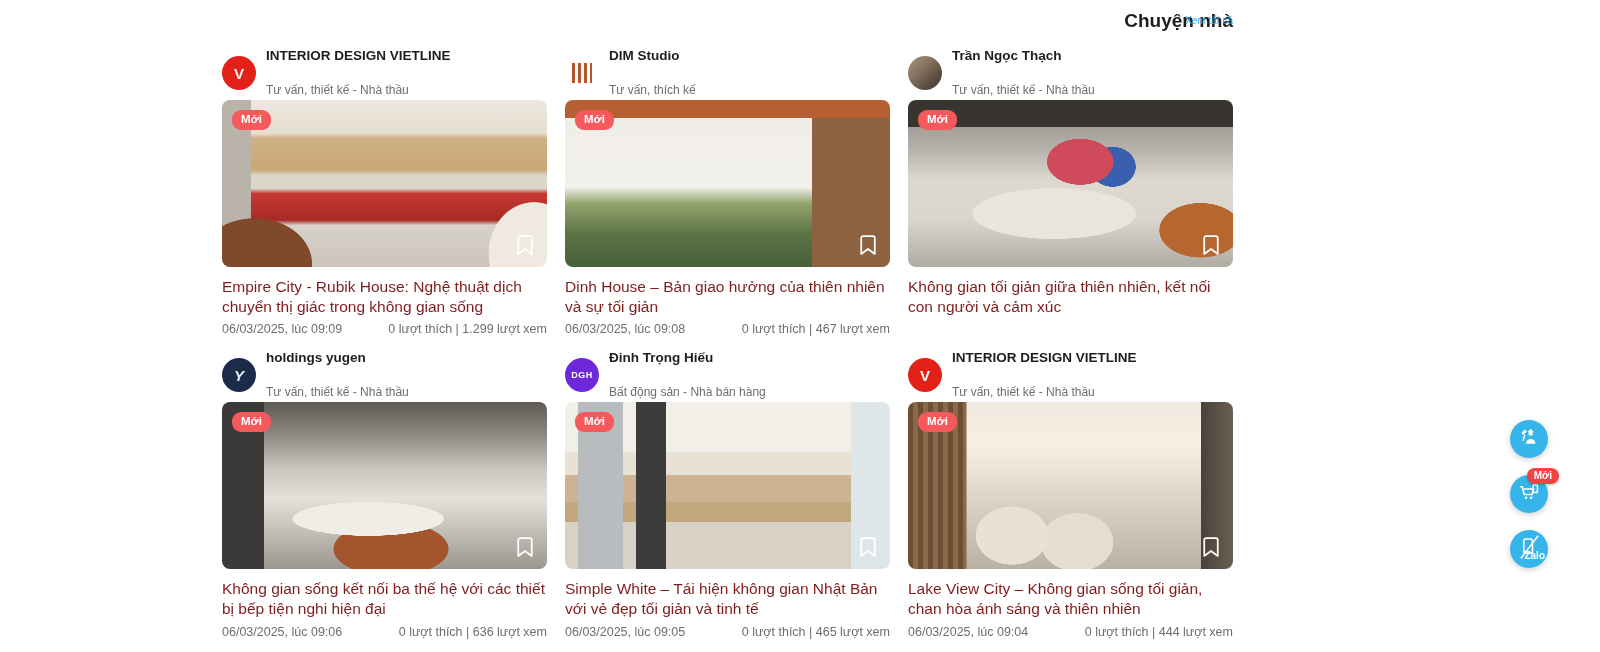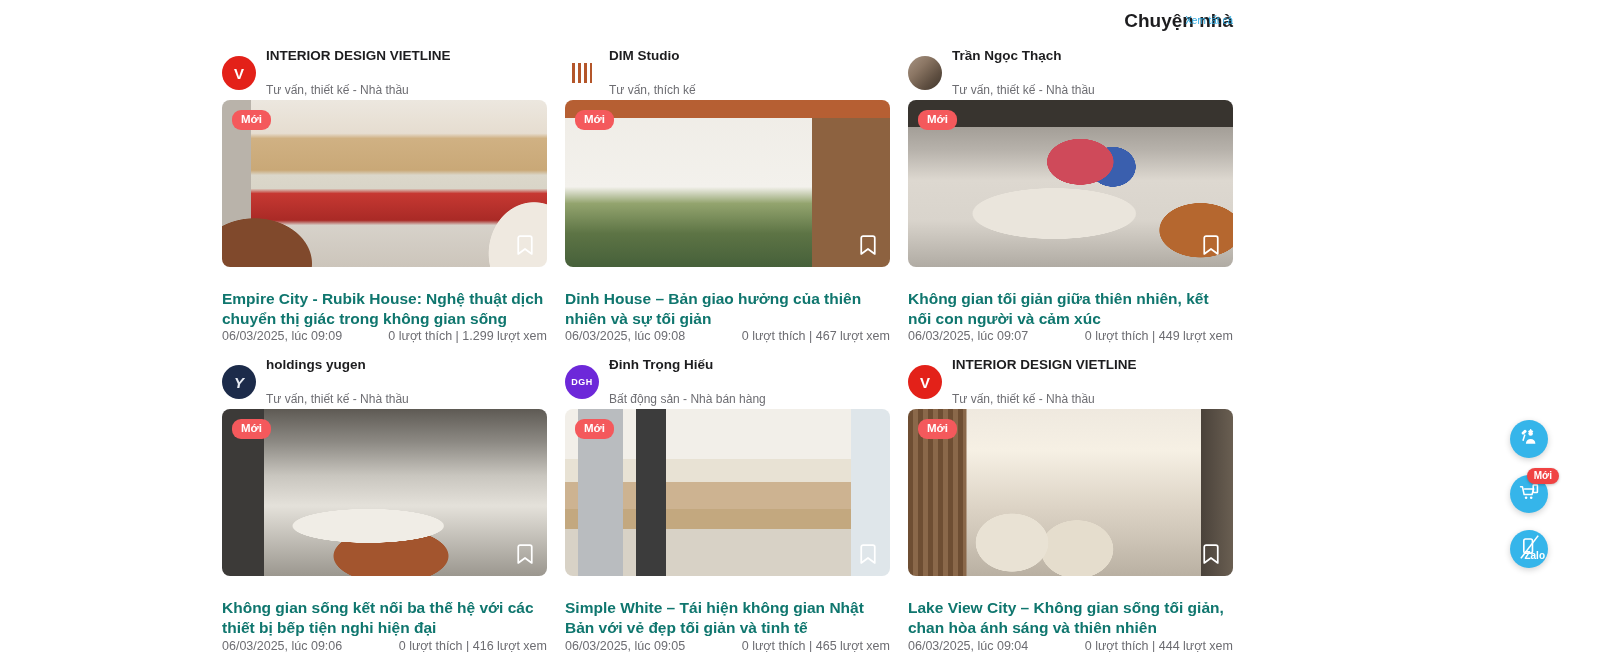--- a/index.html
+++ b/index.html
@@ -25,22 +25,22 @@
   .av-black .av-text { color:#fff; font-size:9px; font-weight:700; letter-spacing:.5px; }
   .author-info { line-height:1.25; }
   .author-name { font-size:13.5px; font-weight:700; color:#1d1d1f; }
   .author-cat { font-size:12px; color:#6d6d72; margin-top:18px; }
 
   .thumb { position:relative; width:325px; height:167px; border-radius:8px; overflow:hidden; cursor:pointer; }
   .badge { position:absolute; top:10px; left:10px; background:#f4595c; color:#fff; font-size:11.5px;
     font-weight:700; padding:3px 9px; border-radius:9px; line-height:1.2; }
   .bookmark { position:absolute; right:12px; bottom:10px; width:20px; height:24px; cursor:pointer; }
 
-  .card-title { margin-top:22px; font-size:15.5px; font-weight:700; color:#0f766e; line-height:1.3; cursor:pointer; }
-  .meta { display:flex; justify-content:space-between; font-size:12.5px; color:#6d6d72; }
+  .card-title { margin-top:10px; font-size:15.5px; font-weight:400; color:#7f1d1d; line-height:1.3; cursor:pointer; }
+  .meta { margin-top:5px; display:flex; justify-content:space-between; font-size:12.5px; color:#6d6d72; }
 
   
   .thumb-1 { background:
     radial-gradient(ellipse 95px 75px at 10% 98%, #80492c 0 60%, rgba(0,0,0,0) 61%),
     radial-gradient(ellipse 75px 85px at 96% 92%, #efe9e0 0 60%, rgba(0,0,0,0) 61%),
     linear-gradient(90deg, #b9b3aa 0 9%, rgba(0,0,0,0) 9%),
     linear-gradient(180deg, #ece7df 0%, #e6ddd0 20%, #d0b183 23%, #c9a877 42%, #dbd7ca 45%, #d9d5c8 53%, #c63832 56%, #a92a26 72%, #d7d2ca 75%, #ccc5bb 100%); }
   .thumb-2 { background:
     linear-gradient(180deg, #b65f33 0 11%, rgba(0,0,0,0) 11%),
     linear-gradient(90deg, rgba(0,0,0,0) 0 76%, #8d6240 76% 100%),
@@ -147,24 +147,20 @@
           <div class="author-cat">Tư vấn, thiết kế - Nhà thầu</div>
         </div>
       </div>
       <div class="thumb thumb-3">
         <span class="badge">Mới</span>
         <span class="bookmark"><svg width="20" height="24" viewBox="0 0 18 22">
               <path d="M4.5 2.8h9c1 0 1.7.7 1.7 1.7v14.7l-6.2-4.6-6.2 4.6V4.5c0-1 .7-1.7 1.7-1.7z" fill="none" stroke="#fff" stroke-width="1.6" stroke-linejoin="round"></path>
             </svg></span>
       </div>
       <h3 class="card-title">Không gian tối giản giữa thiên nhiên, kết nối con người và cảm xúc</h3>
-      <div class="meta">
-        <span>06/03/2025, lúc 09:07</span>
-        <span>0 lượt thích | 449 lượt xem</span>
-      </div>
     </article>
 
     <article class="card">
       <div class="author">
         <span class="avatar av-navy">
             <span class="av-text">Y</span>
           </span>
         <div class="author-info">
           <div class="author-name">holdings yugen</div>
           <div class="author-cat">Tư vấn, thiết kế - Nhà thầu</div>
@@ -172,21 +168,21 @@
       </div>
       <div class="thumb thumb-4">
         <span class="badge">Mới</span>
         <span class="bookmark"><svg width="20" height="24" viewBox="0 0 18 22">
               <path d="M4.5 2.8h9c1 0 1.7.7 1.7 1.7v14.7l-6.2-4.6-6.2 4.6V4.5c0-1 .7-1.7 1.7-1.7z" fill="none" stroke="#fff" stroke-width="1.6" stroke-linejoin="round"></path>
             </svg></span>
       </div>
       <h3 class="card-title">Không gian sống kết nối ba thế hệ với các thiết bị bếp tiện nghi hiện đại</h3>
       <div class="meta">
         <span>06/03/2025, lúc 09:06</span>
-        <span>0 lượt thích | 416 lượt xem</span>
+        <span>0 lượt thích | 636 lượt xem</span>
       </div>
     </article>
 
     <article class="card">
       <div class="author">
         <span class="avatar av-black">
             <span class="av-text">DGH</span>
           </span>
         <div class="author-info">
           <div class="author-name">Đinh Trọng Hiếu</div>

